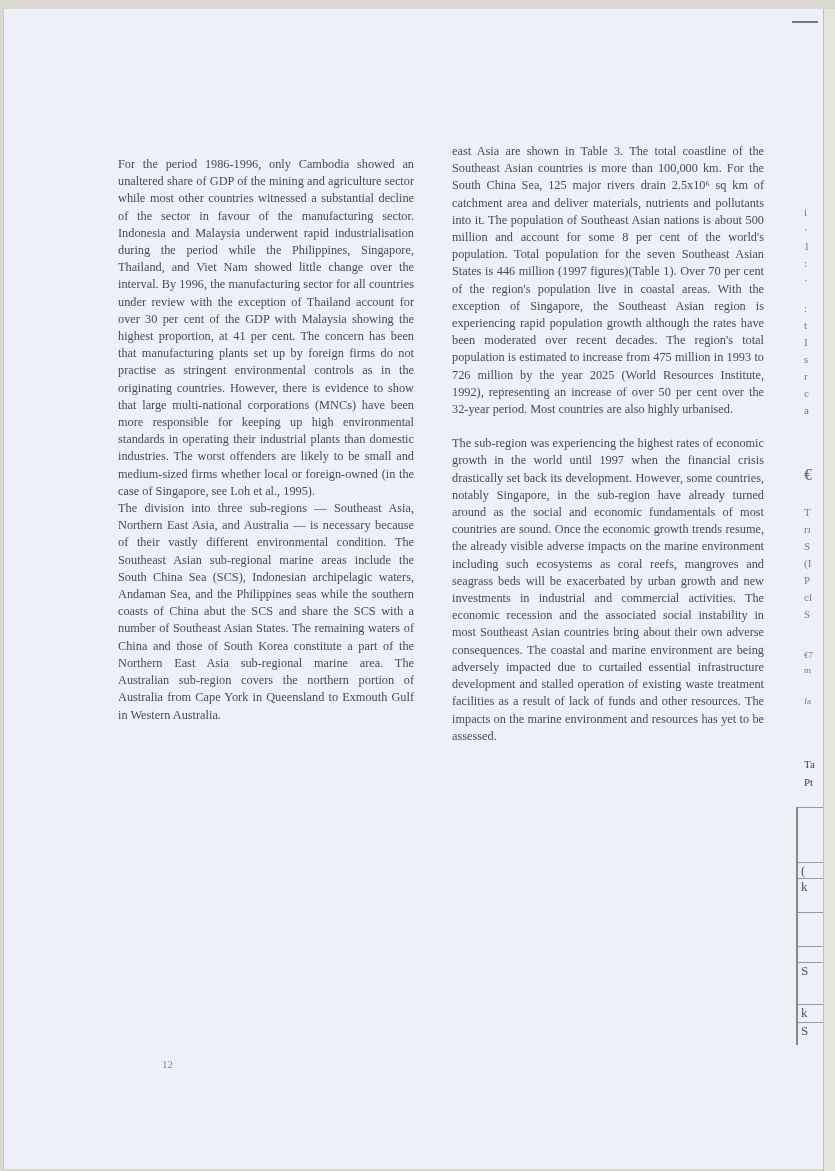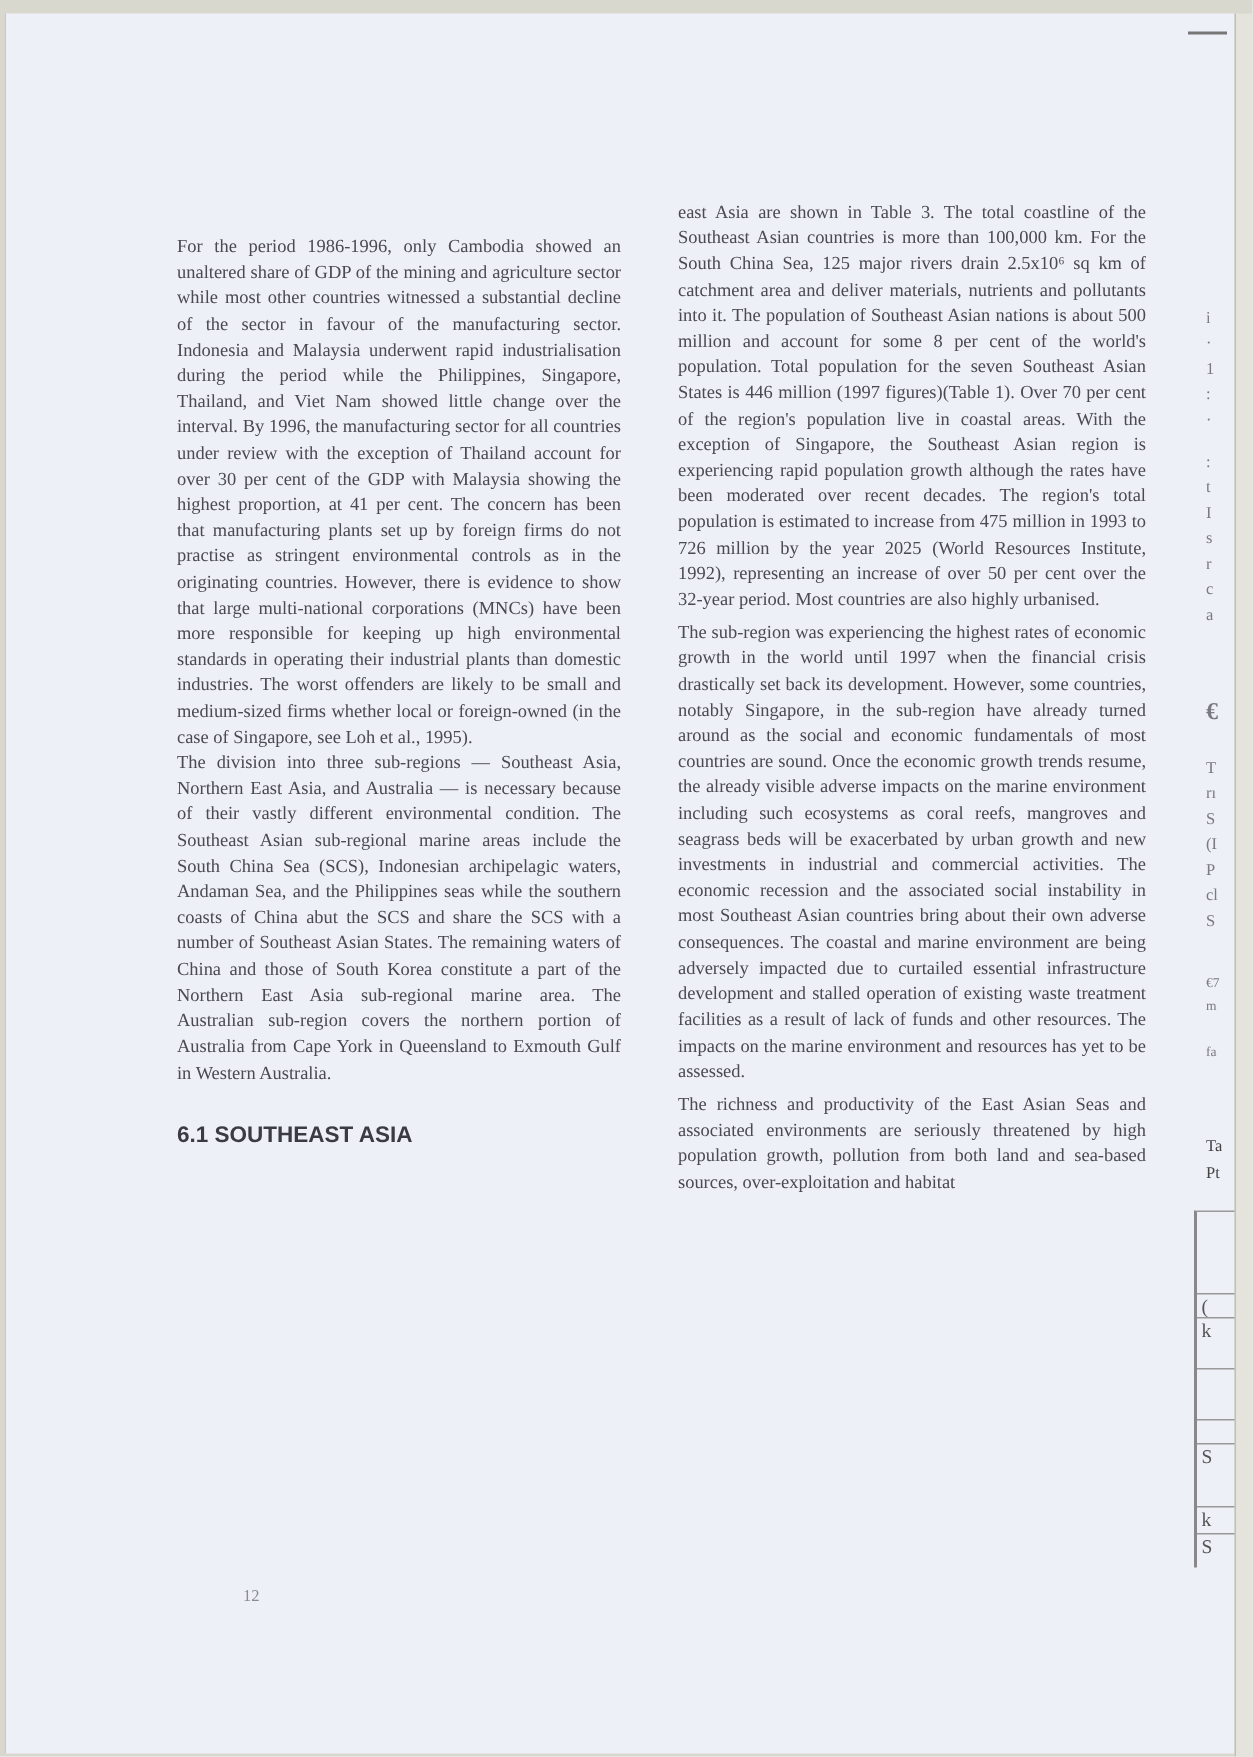--- a/index.html
+++ b/index.html
@@ -18,23 +18,23 @@
     position: absolute; left: 823px; top: 9px; width: 12px; height: 1162px;
     background: #e4e4dc;
     border-left: 1px solid #bfbfb6;
   }
   .col {
     position: absolute; color: #4a4a50;
     font-size: 12.3px; line-height: 17.2px;
     text-align: justify; hyphens: manual;
   }
   .col-left { left: 118px; top: 156px; width: 296px; }
-  .col-right { left: 452px; top: 133px; width: 312px; }
+  .col-right { left: 452px; top: 143px; width: 312px; }
   .col p { margin: 0; }
-  .col p + p { margin-top: 5px; }
+  .col p + p { margin-top: 17px; }
   .h1 {
     font-family: "Liberation Sans", "DejaVu Sans", sans-serif;
     font-weight: bold; font-size: 26px; line-height: 30px;
     color: #3a3c42; margin: 46px 0 44px 0;
   }
   .h2 {
     font-family: "Liberation Sans", "DejaVu Sans", sans-serif;
     font-weight: bold; font-size: 15px; color: #3a3c42;
     margin: 24px 0 22px 0;
   }
@@ -59,27 +59,25 @@
 </style>
 </head>
 <body>
 
 <div class="page"></div>
 <div class="page-edge"></div>
 
 <div class="col col-left">
   <p>For the period 1986-1996, only Cambodia showed an unaltered share of GDP of the mining and agri­culture sector while most other countries witnessed a substantial decline of the sector in favour of the manufacturing sector. Indonesia and Malaysia un­derwent rapid industrialisation during the period while the Philippines, Singapore, Thailand, and Viet Nam showed little change over the interval. By 1996, the manufacturing sector for all countries under review with the exception of Thailand account for over 30 per cent of the GDP with Malaysia showing the high­est proportion, at 41 per cent. The concern has been that manufacturing plants set up by foreign firms do not practise as stringent environmental controls as in the originating countries. However, there is evidence to show that large multi-national corporations (MNCs) have been more responsible for keeping up high environmental standards in operating their in­dustrial plants than domestic industries. The worst offenders are likely to be small and medium-sized firms whether local or foreign-owned (in the case of Singapore, see Loh et al., 1995).</p>
   <p style="margin-top:0">The division into three sub-regions — Southeast Asia, Northern East Asia, and Australia — is necessary because of their vastly different environmental con­dition. The Southeast Asian sub-regional marine ar­eas include the South China Sea (SCS), Indonesian archipelagic waters, Andaman Sea, and the Philip­pines seas while the southern coasts of China abut the SCS and share the SCS with a number of South­east Asian States. The remaining waters of China and those of South Korea constitute a part of the Northern East Asia sub-regional marine area. The Australian sub-region covers the northern portion of Australia from Cape York in Queensland to Exmouth Gulf in Western Australia.</p>
-  <div class="h2">6.1 SOUTHEAST ASIA</div>
 </div>
 
 <div class="col col-right">
   <p>east Asia are shown in Table 3. The total coastline of the Southeast Asian countries is more than 100,000 km. For the South China Sea, 125 major rivers drain 2.5x10⁶ sq km of catchment area and deliver materi­als, nutrients and pollutants into it. The population of Southeast Asian nations is about 500 million and ac­count for some 8 per cent of the world's population. Total population for the seven Southeast Asian States is 446 million (1997 figures)(Table 1). Over 70 per cent of the region's population live in coastal areas. With the exception of Singapore, the Southeast Asian region is experiencing rapid population growth al­though the rates have been moderated over recent decades. The region's total population is estimated to increase from 475 million in 1993 to 726 million by the year 2025 (World Resources Institute, 1992), rep­resenting an increase of over 50 per cent over the 32-year period. Most countries are also highly ur­banised.</p>
   <p>The sub-region was experiencing the highest rates of economic growth in the world until 1997 when the financial crisis drastically set back its development. However, some countries, notably Singapore, in the sub-region have already turned around as the social and economic fundamentals of most countries are sound. Once the economic growth trends resume, the already visible adverse impacts on the marine environment including such ecosystems as coral reefs, mangroves and seagrass beds will be exacer­bated by urban growth and new investments in in­dustrial and commercial activities. The economic recession and the associated social instability in most Southeast Asian countries bring about their own ad­verse consequences. The coastal and marine envi­ronment are being adversely impacted due to cur­tailed essential infrastructure development and stalled operation of existing waste treatment facilities as a result of lack of funds and other resources. The im­pacts on the marine environment and resources has yet to be assessed.</p>
-  <p>The richness and productivity of the East Asian Seas and associated environments are seriously threatened by high population growth, pollution from both land and sea-based sources, over-exploitation and habitat</p>
 </div>
 
 <div class="folio">12</div>
 
 <div class="next-page">
   <div class="np-rule"></div>
   <span class="np-glyph" style="top:186px">i</span>
   <span class="np-glyph" style="top:203px">·</span>
   <span class="np-glyph" style="top:220px">1</span>
   <span class="np-glyph" style="top:237px">:</span>

